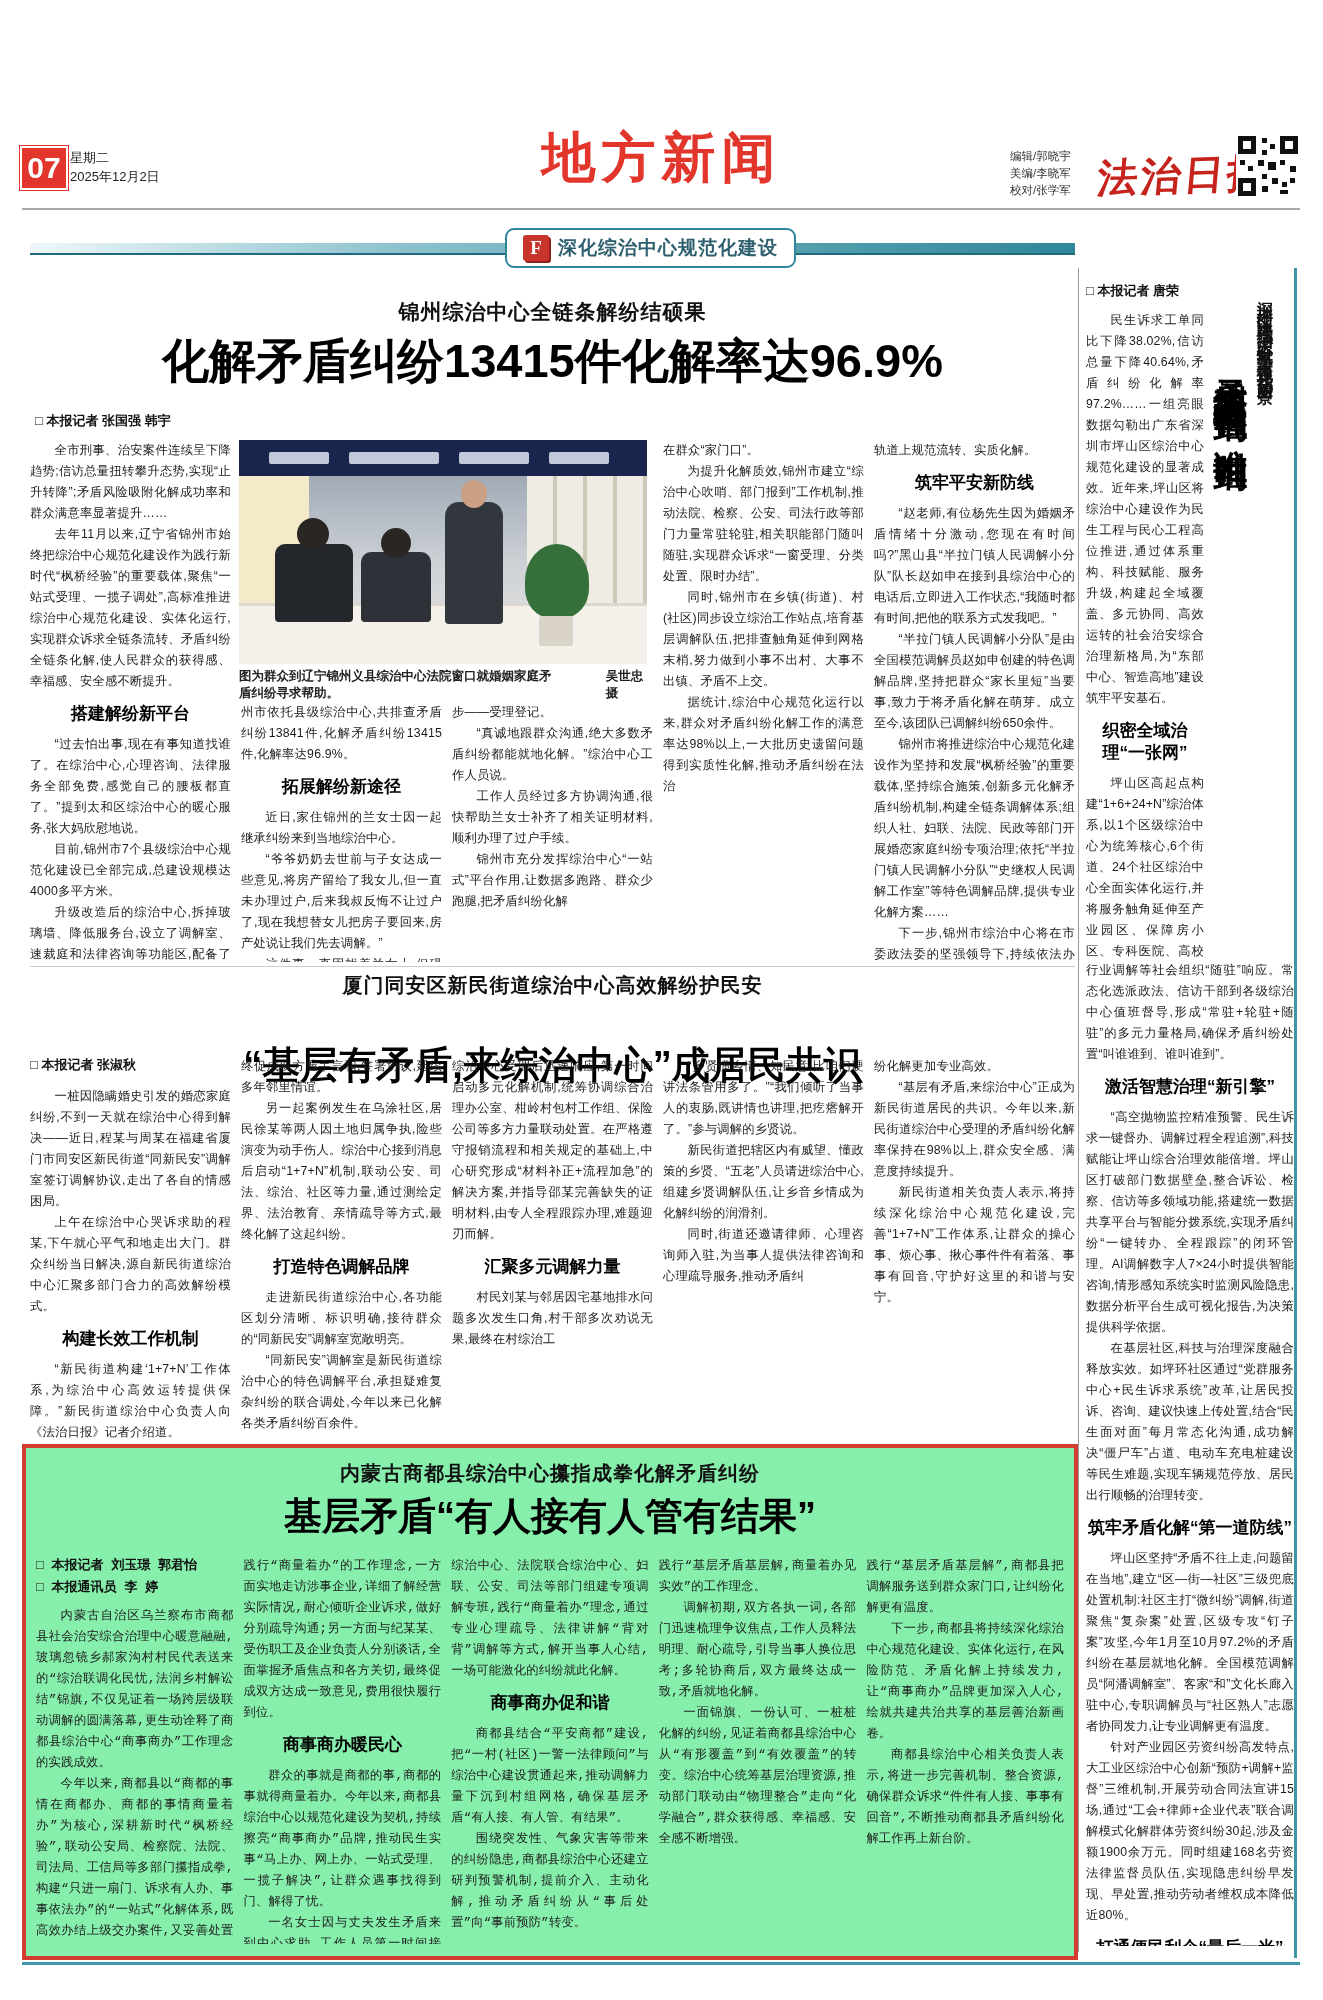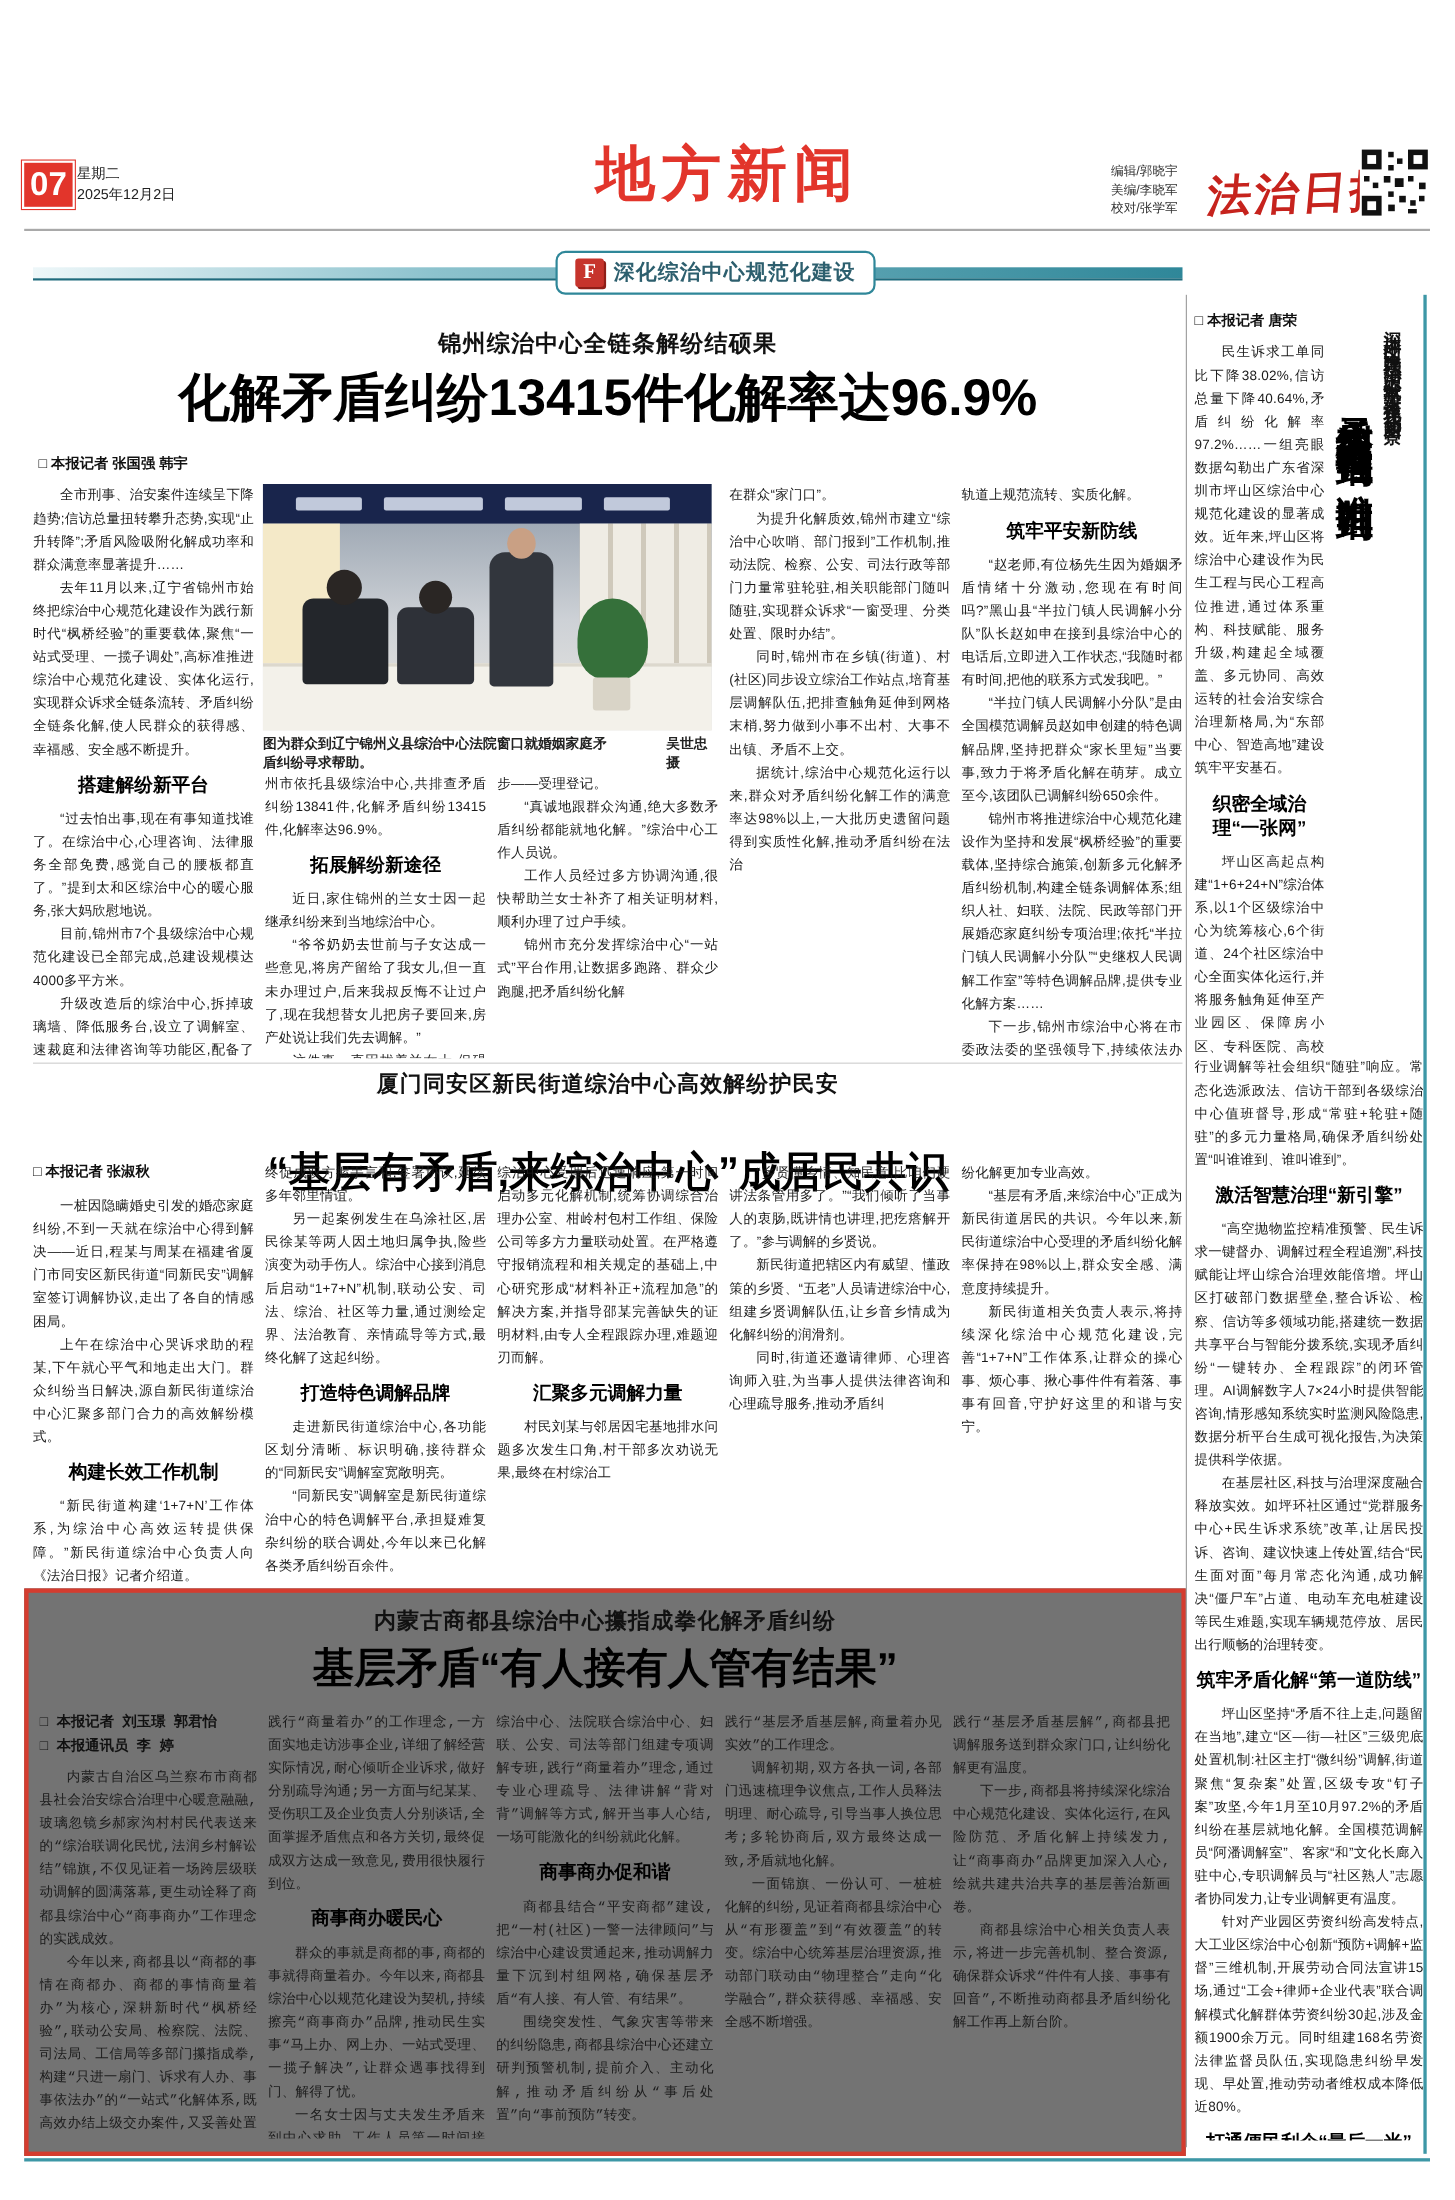--- a/index.html
+++ b/index.html
@@ -53,21 +53,21 @@
               border-top:3px solid #dcd8cd;}
   .ph-person{position:absolute;border-radius:10px 10px 4px 4px;background:#23262b;}
   .ph-head{position:absolute;border-radius:50%;background:#2a2624;}
   .ph-face{position:absolute;border-radius:50%;background:#c9a084;}
   .ph-plant{position:absolute;border-radius:50% 50% 40% 40%;background:#35703a;}
   .ph-pot{position:absolute;background:#d9d4c7;border-radius:3px;}
   .caption{font-family:"Liberation Serif",serif;font-weight:bold;font-size:12.5px;color:#222;
            display:flex;justify-content:center;gap:46px;align-items:center;}
 
   
-  .redbox{border:4px solid #d43c2f;background:#737373;}
+  .redbox{border:4px solid #d43c2f;background:#86efac;}
 
   
   .v-kicker{writing-mode:vertical-rl;font-size:16px;font-weight:bold;letter-spacing:4px;color:#111;}
   .v-headline{writing-mode:vertical-rl;font-size:34px;font-weight:900;letter-spacing:3px;color:#000;}
 
   .teal-v{background:#3d97a6;width:3px;}
   .teal-h{background:#3d97a6;height:3px;}
   .gray-v{background:#9a9a9a;width:1px;}
   .thin-h{background:#cccccc;height:1px;}
 </style>

